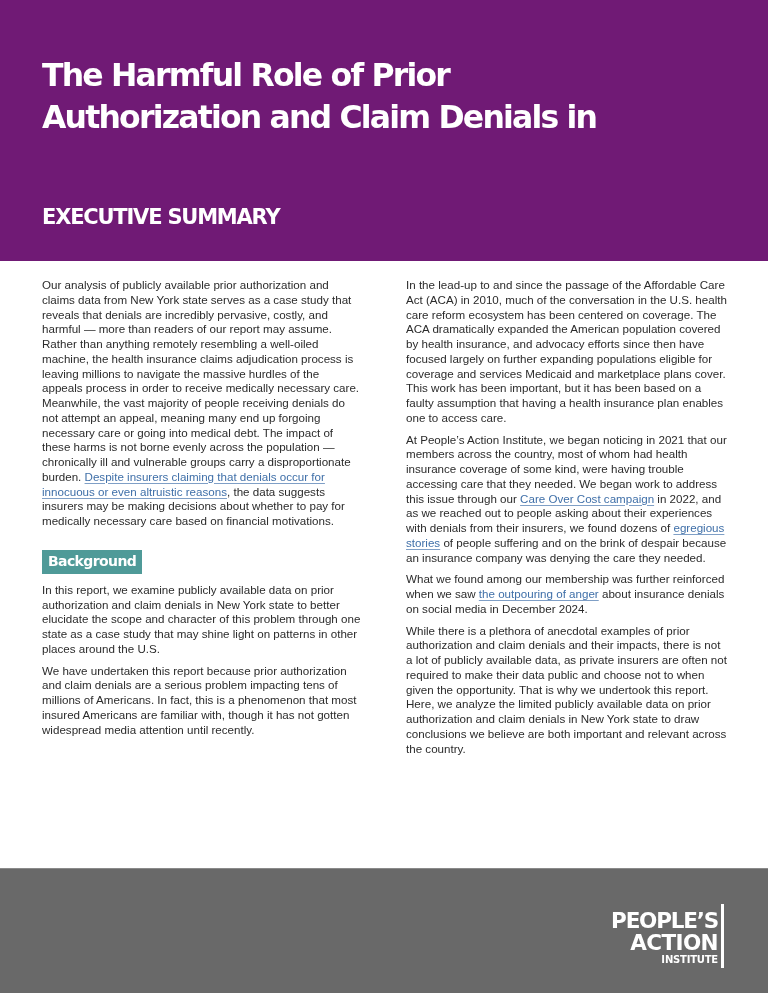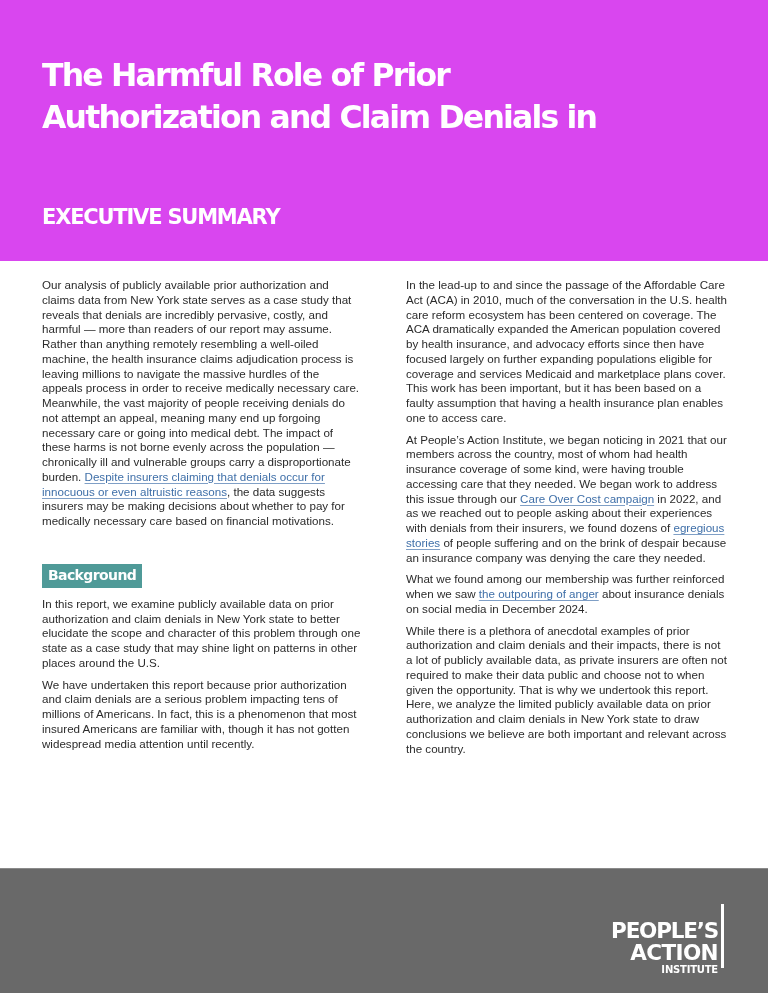--- a/index.html
+++ b/index.html
@@ -1,21 +1,21 @@
 <!DOCTYPE html>
 <html><head>
   <meta charset="utf-8">
   <style>
     * { box-sizing: border-box; margin: 0; padding: 0; }
     html, body { width: 768px; height: 993px; overflow: hidden; background: #ffffff; }
     body { position: relative; font-family: "Liberation Sans", "DejaVu Sans", sans-serif; color: #2a2a2a; }
 
     .header {
       position: absolute; left: 0; top: 0; width: 768px; height: 261px;
-      background: #d946ef;
+      background: #701a75;
     }
     .title {
       position: absolute; left: 42px; top: 54px; width: 660px;
       font-family: "DejaVu Sans", "Liberation Sans", sans-serif;
       font-weight: 900; font-weight: bold;
       color: #ffffff; font-size: 31.5px; line-height: 42px; letter-spacing: -1.8px;
     }
     .title span { display: block; white-space: nowrap; }
     .subtitle {
       position: absolute; left: 42px; top: 205px;
@@ -34,33 +34,33 @@
     .col a {
       color: #3f6fa8; text-decoration: underline; text-decoration-color: #7f9fc6;
       text-underline-offset: 2px;
     }
 
     .badge {
       display: inline-block; background: #4f9a98; color: #ffffff;
       font-family: "DejaVu Sans", "Liberation Sans", sans-serif;
       font-weight: bold; font-size: 14px; letter-spacing: -0.6px;
       padding: 3px 6px 4px 6px; line-height: 17px;
-      margin-top: 28px; margin-bottom: 9px;
+      margin-top: 14px; margin-bottom: 9px;
     }
 
     .footer {
       position: absolute; left: 0; top: 868px; width: 768px; height: 125px;
       background: #696969;
       border-top: 1px solid #8a8a8a;
     }
     .logo {
       position: absolute; left: 592px; top: 904px; width: 140px; height: 70px;
     }
     .logo-text {
-      position: absolute; left: 0; top: 16px; width: 126px;
+      position: absolute; left: 0; top: 6px; width: 126px;
       font-family: "DejaVu Sans", "Liberation Sans", sans-serif;
       color: #ffffff; font-weight: bold; text-align: right;
     }
     .logo-line1 { font-size: 21.5px; line-height: 22px; letter-spacing: -1.2px; display: block; }
     .logo-line2 { font-size: 21.5px; line-height: 22px; letter-spacing: -0.6px; display: block; }
     .logo-line3 { font-size: 10px; line-height: 12px; letter-spacing: -0.2px; display: block; text-align: right; }
     .logo-bar {
       position: absolute; left: 129px; top: 0; width: 3px; height: 64px; background: #ffffff;
     }
   </style>

